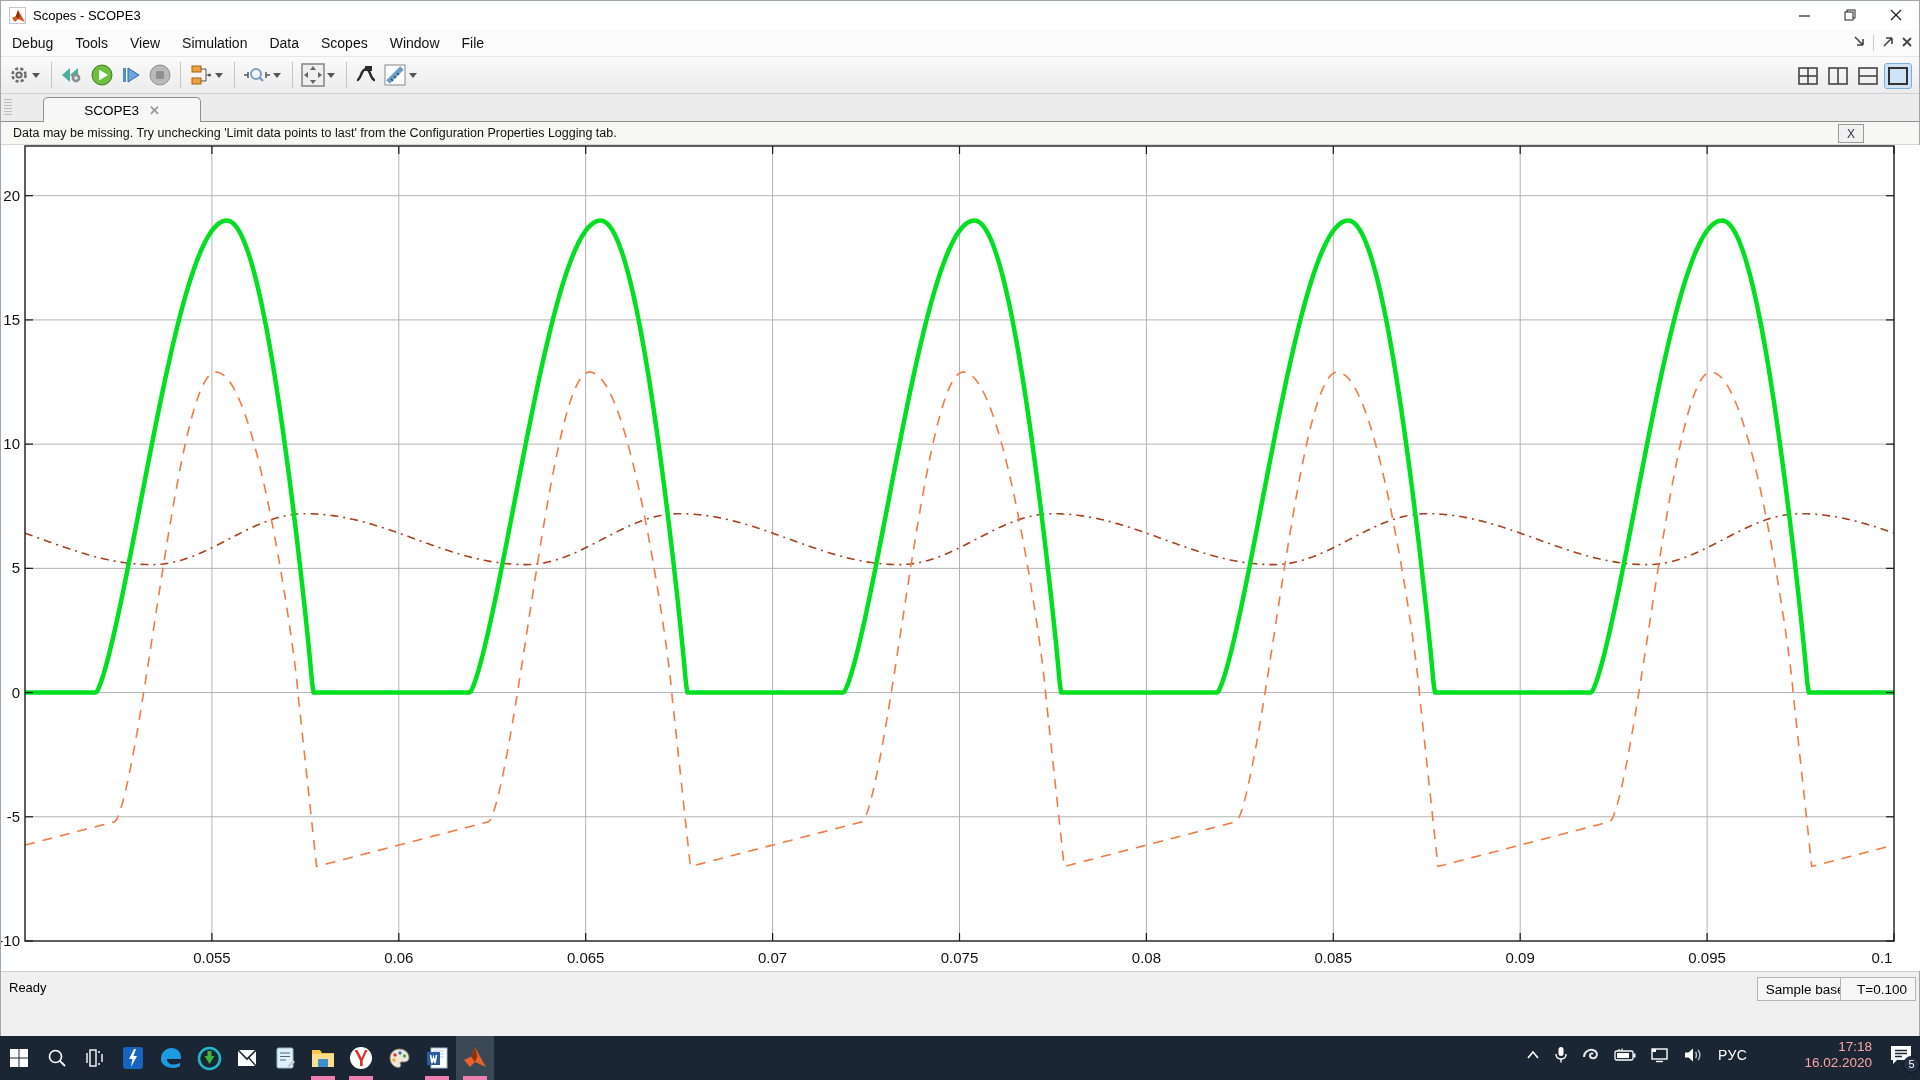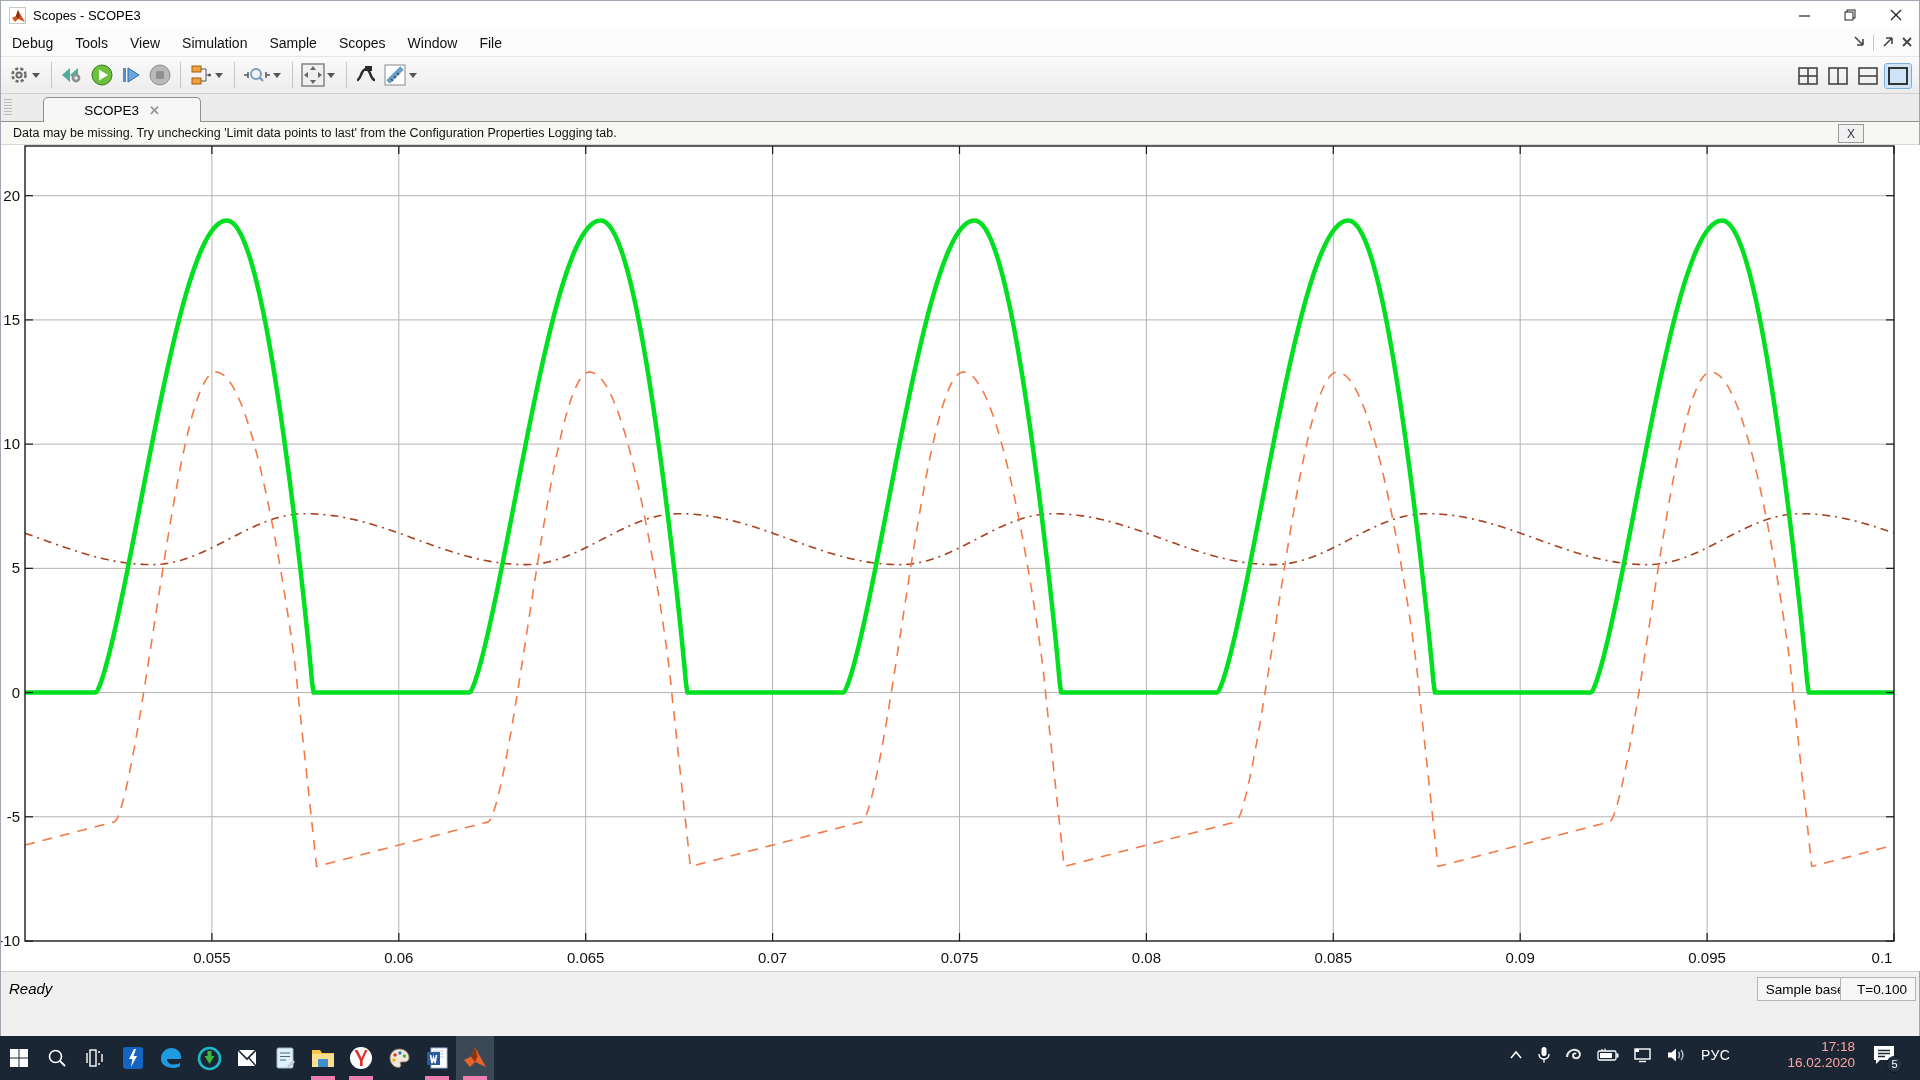--- a/index.html
+++ b/index.html
@@ -41,31 +41,31 @@
 
   
   #plotwrap { position:absolute; left:0; top:144px; width:1920px; height:826px; background:#ffffff; }
   #legend { position:absolute; left:1680px; top:3px; width:204px; background:#ffffff; border:1px solid #2a2a2a; padding:2px 0; }
   .legend-row { display:flex; align-items:center; height:18px; }
   .legend-swatch { width:56px; height:16px; flex:0 0 56px; }
   .legend-label { font-size:13px; color:#000; white-space:nowrap; }
 
   
   #statusbar { position:absolute; left:0; top:970px; width:100%; height:66px; background:#f0f0f0; border-top:1px solid #cfcfcf; }
-  #status-left { position:absolute; left:8px; top:8px; font-size:15px; color:#000;font-style:italic; }
+  #status-left { position:absolute; left:8px; top:8px; font-size:13px; color:#000; }
   .status-box { position:absolute; top:5px; height:24px; background:#f6f6f6; border:1px solid #b4b4b4; display:flex; align-items:center; padding:0 8px; font-size:13.5px; color:#000; }
   #status-sample { right:58px; }
   #status-time { right:3px;padding-left:16px; }
 
   
   #taskbar { position:absolute; left:0; top:1036px; width:1920px; height:44px; background:#1a2634; display:flex; align-items:stretch; }
   .tb-cell { width:38px; height:44px; display:flex; align-items:center; justify-content:center; position:relative; }
   .tb-cell.active { background:#3a4755; }
   .tb-cell .underline { position:absolute; left:7px; right:7px; bottom:0; height:4px; background:#ef7fae; }
-  #tray { position:absolute; right:0; top:0; height:37px; display:flex; align-items:center; gap:4px; padding-right:19px; }
+  #tray { position:absolute; right:0; top:0; height:37px; display:flex; align-items:center; gap:4px; padding-right:2px; }
   .tray-cell { height:44px; display:flex; align-items:center; justify-content:center; padding:0 5px; color:#fff; }
   #tray-lang { font-size:14px; color:#fff; letter-spacing:0.5px; }
   #tray-clock { text-align:right; color:#fca5a5; font-size:13.5px; line-height:16px; padding:0 8px;margin-left:40px; }
   #tray-notif { position:relative; }
   .badge { position:absolute; right:-2px; bottom:4px; width:17px; height:17px; border-radius:50%; background:#233041; color:#fff; font-size:11px; display:flex; align-items:center; justify-content:center; border:1px solid #0e1722; }
 </style>
 </head>
 <body>
 
 <div id="root">
@@ -98,21 +98,21 @@
             </svg>
           </div>
       </div>
     </div>
 
     <div id="menubar">
       <span class="menu-item">Debug</span>
       <span class="menu-item">Tools</span>
       <span class="menu-item">View</span>
       <span class="menu-item">Simulation</span>
-      <span class="menu-item">Sample</span>
+      <span class="menu-item">Data</span>
       <span class="menu-item">Scopes</span>
       <span class="menu-item">Window</span>
       <span class="menu-item">File</span>
       <div id="menubar-right">
         <span><svg width="13" height="13">
               <path d="M2,2 L10,10 M10,10 L10,4 M10,10 L4,10" stroke="#444" stroke-width="1.6" fill="none"></path>
             </svg></span>
         <span class="mb-sep"></span>
         <span><svg width="13" height="13">
               <path d="M3,11 L11,3 M11,3 L11,9 M11,3 L5,3" stroke="#444" stroke-width="1.6" fill="none"></path>

